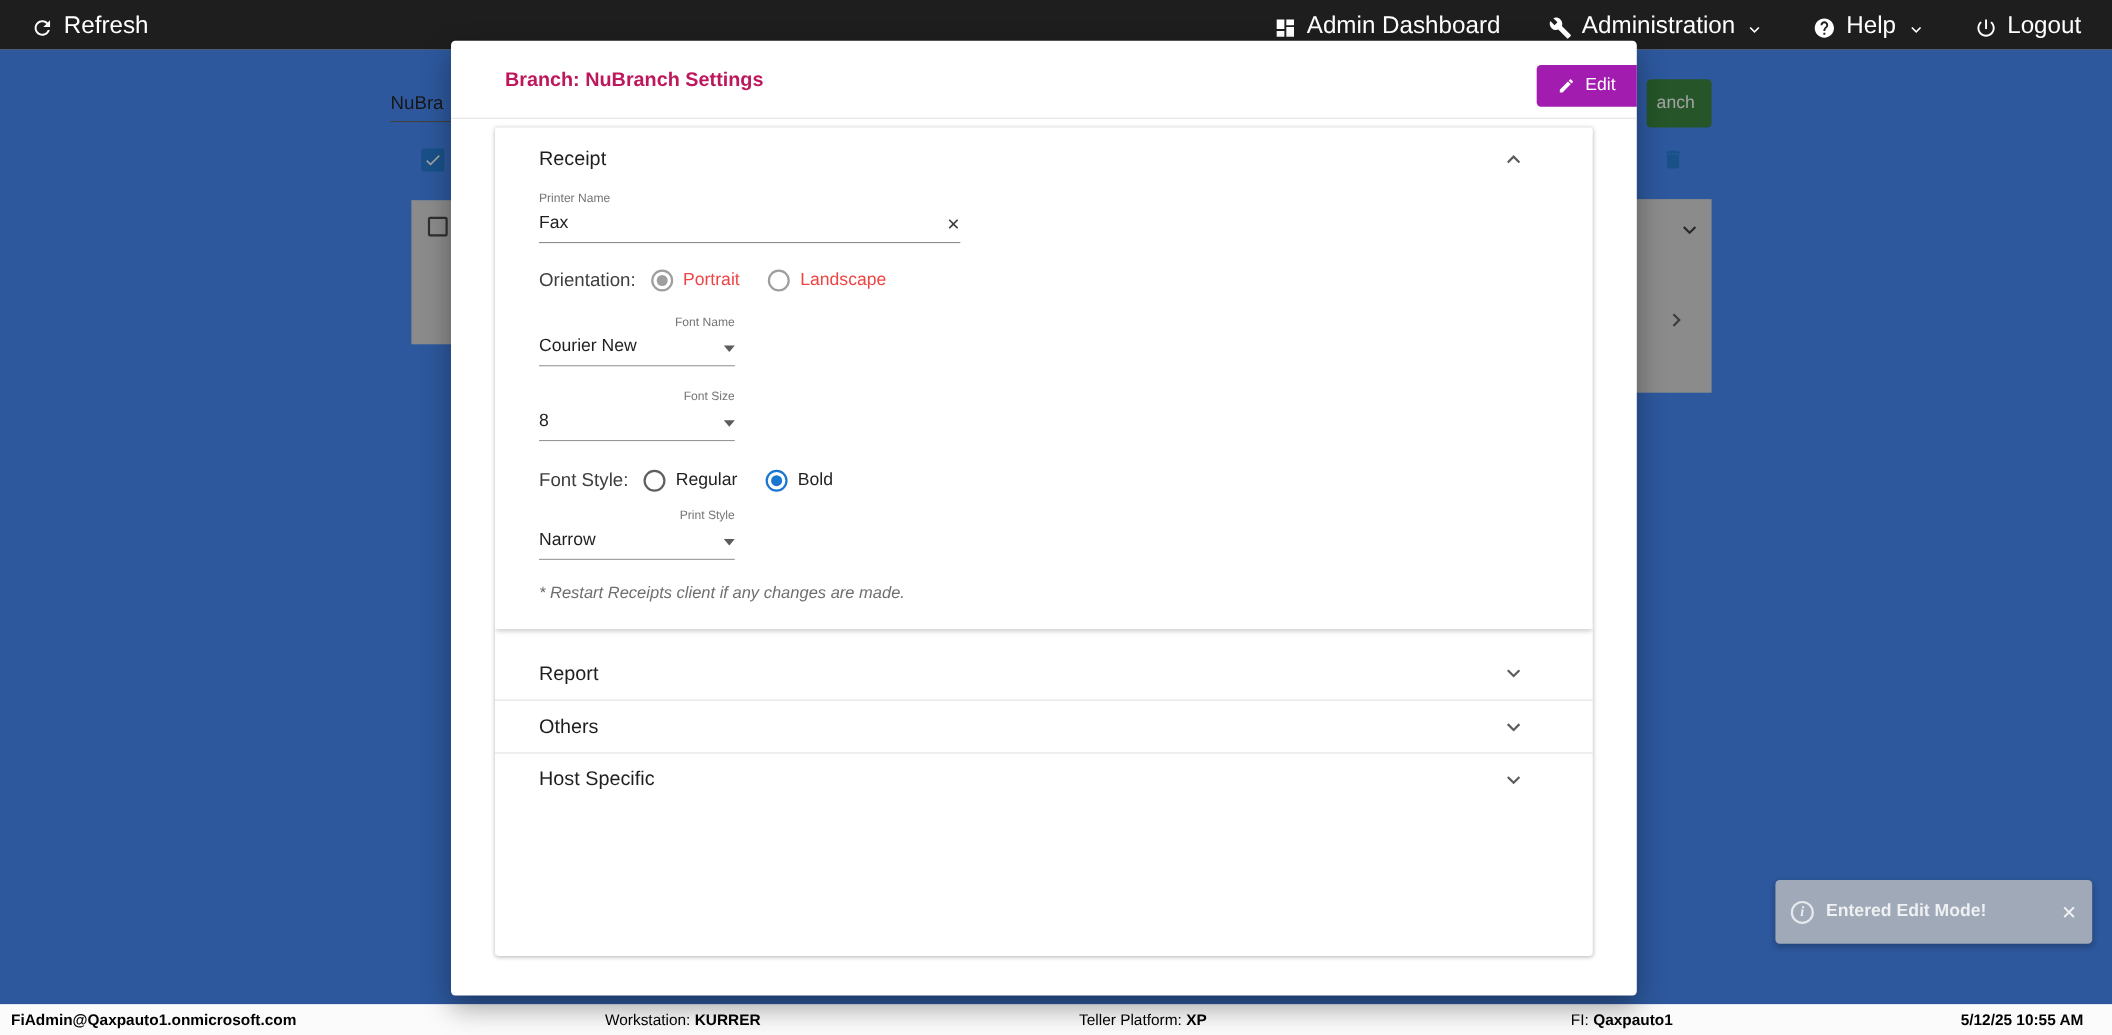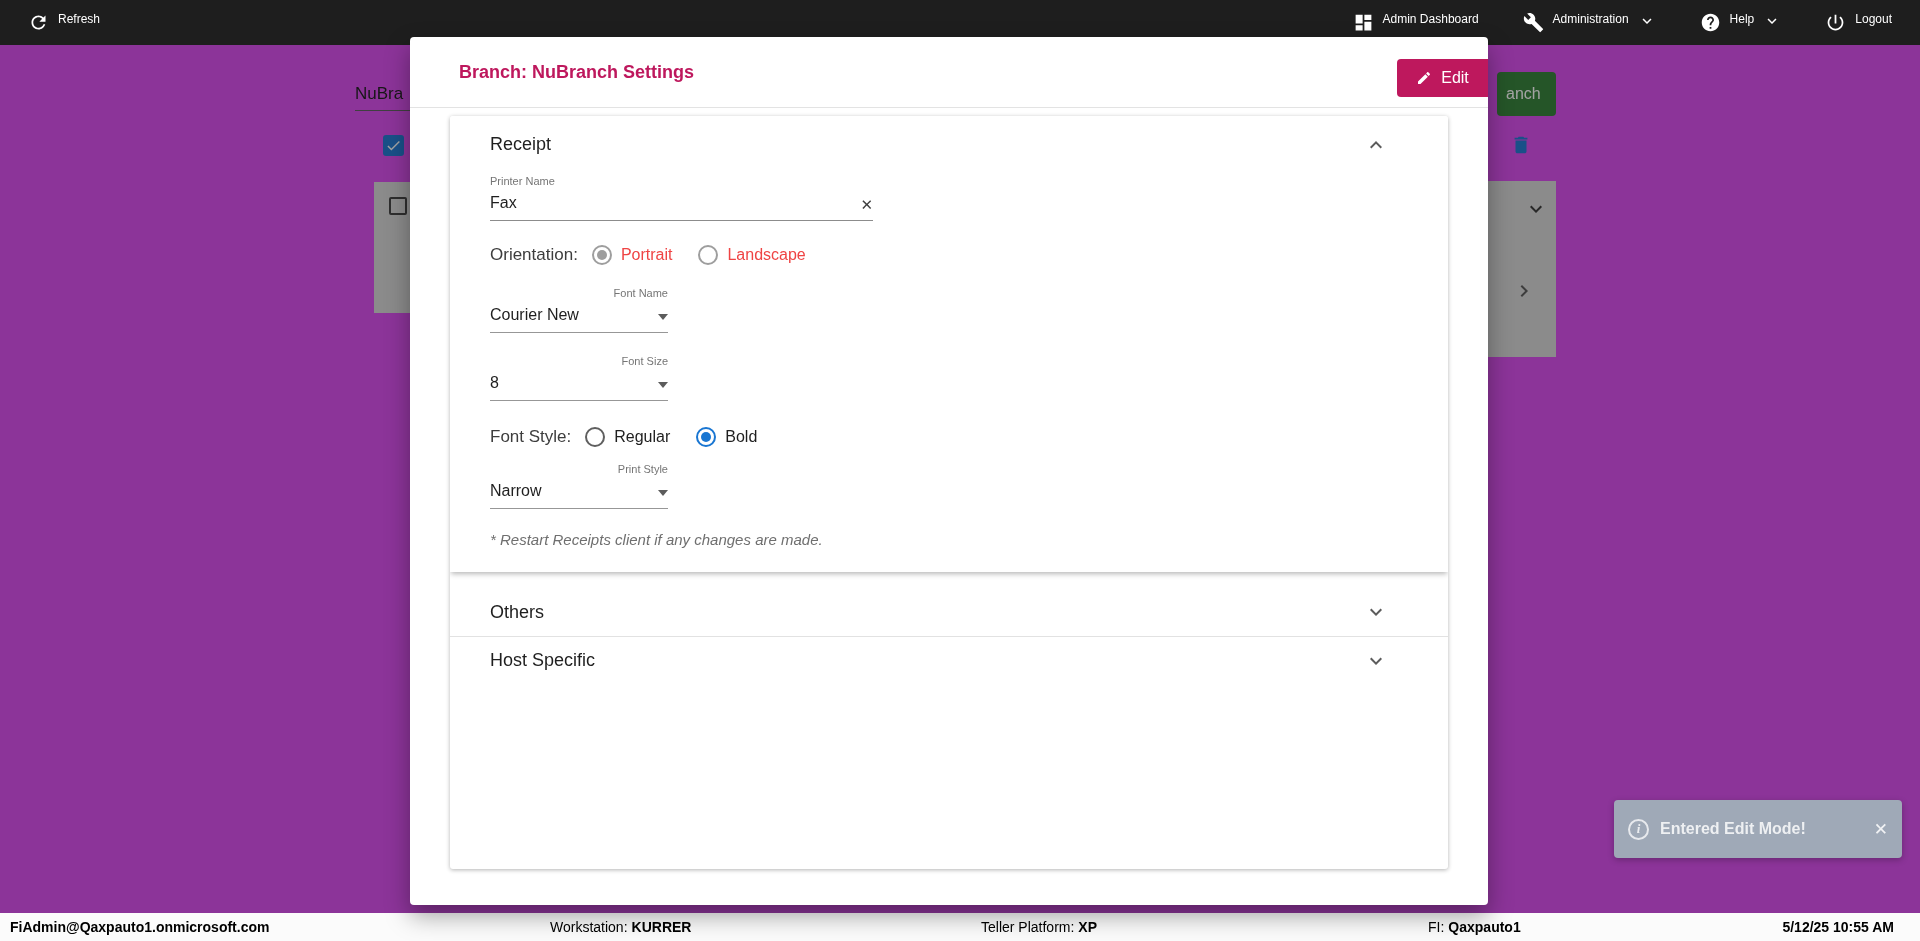--- a/index.html
+++ b/index.html
@@ -4,27 +4,27 @@
 <style>
   * { margin:0; padding:0; box-sizing:border-box; }
   html,body { width:1920px; height:941px; overflow:hidden; }
   body { font-family:"Liberation Sans", sans-serif; background:#e9e9e9; position:relative; }
   svg { display:block; }
 
   
   .topbar { position:absolute; top:0; left:0; width:1920px; height:45px; background:#1e1e1e; color:#fff;
             display:flex; align-items:center; justify-content:space-between; padding:0 28px; z-index:1; }
   .tb-left, .tb-right { display:flex; align-items:center; }
-  .tb-item { display:flex; align-items:flex-start; gap:9px; margin-left:44px; font-size:12px; cursor:pointer; }
+  .tb-item { display:flex; align-items:flex-end; gap:9px; margin-left:44px; font-size:22px; cursor:pointer; }
   .tb-left .tb-item { margin-left:0; }
   .tb-icon svg { width:21px; height:21px; fill:#fff; }
   .tb-caret svg { width:18px; height:18px; fill:#fff; }
 
   
-  .page { position:absolute; top:45px; left:0; width:1920px; height:868px; background:#d946ef; z-index:0; }
+  .page { position:absolute; top:45px; left:0; width:1920px; height:868px; background:#3b82f6; z-index:0; }
   .bg-field { position:absolute; left:355px; top:32px; width:158px; height:34px; border-bottom:1px solid #5a5a5a;
               display:flex; align-items:flex-end; padding-bottom:6px; font-size:17px; color:#161616; }
   .bg-checkbox-checked { position:absolute; left:383px; top:90px; width:21px; height:21px; background:#1976d2;
               border-radius:3px; display:flex; align-items:center; justify-content:center; }
   .bg-checkbox-checked svg { width:17px; height:17px; fill:#fff; }
   .bg-card-left { position:absolute; left:374px; top:137px; width:40px; height:131px; background:#d7d7d7; }
   .bg-checkbox-unchecked { position:absolute; left:15px; top:15px; width:18px; height:18px; border:2px solid #3c3c3c; border-radius:2px; }
   .bg-green-btn { position:absolute; left:1497px; top:27px; width:59px; height:44px; background:#2e7d32; border-radius:4px;
               color:#fff; font-size:16px; display:flex; align-items:center; padding-left:9px; }
   .bg-trash { position:absolute; left:1510px; top:89px; }
@@ -43,21 +43,21 @@
            color:rgba(255,255,255,0.8); font-size:13px; font-weight:bold; display:flex; align-items:center; justify-content:center;
            font-family:"Liberation Serif", serif; font-style:italic; flex:0 0 auto; }
   .toast-msg { color:rgba(255,255,255,0.82); font-weight:bold; font-size:16px; flex:1; }
   .toast-close { color:rgba(255,255,255,0.85); font-size:17px; cursor:pointer; }
 
   
   .modal { position:absolute; left:410px; top:37px; width:1078px; height:868px; background:#fff; border-radius:4px;
            box-shadow:0 11px 25px rgba(0,0,0,0.35); z-index:4; }
   .modal-header { position:relative; height:71px; border-bottom:1px solid #e3e3e3; display:flex; align-items:center; }
   .modal-title { margin-left:49px; font-size:18px; font-weight:700; color:#be185d; }
-  .edit-btn { position:absolute; right:0; top:22px; height:38px; width:91px; background:#be185d; color:#fff;
+  .edit-btn { position:absolute; right:0; top:22px; height:38px; width:91px; background:#a21caf; color:#fff;
            border:none; border-radius:4px 0 0 4px; font-size:16px; font-family:inherit; display:flex; align-items:center;
            justify-content:center; gap:9px; cursor:pointer; }
   .edit-btn svg { width:16px; height:16px; fill:#fff; }
 
   .content-card { position:absolute; left:40px; top:79px; width:998px; height:753px; background:#fff; border-radius:3px;
            box-shadow:0 1px 4px rgba(0,0,0,0.3); overflow:hidden; }
 
   
   .tabs { display:flex; height:49px; border-bottom:1px solid #e2e2e2; padding-left:14px; }
   .tab { position:relative; width:106px; display:flex; align-items:center; justify-content:center; font-size:15px;
@@ -296,20 +296,28 @@
             <span class="input-value">Narrow</span>
             <span class="select-arrow"></span>
           </div>
         </div>
 
         <div class="note">* Restart Receipts client if any changes are made.</div>
       </div>
     </div>
 
     <div class="acc-row">
+      <span class="acc-title">Report</span>
+      <span class="acc-chevron">
+        <svg viewBox="0 0 24 24">
+            <path d="M16.59 8.59L12 13.17 7.41 8.59 6 10l6 6 6-6z"></path>
+          </svg>
+      </span>
+    </div>
+    <div class="acc-row">
       <span class="acc-title">Others</span>
       <span class="acc-chevron">
         <svg viewBox="0 0 24 24">
             <path d="M16.59 8.59L12 13.17 7.41 8.59 6 10l6 6 6-6z"></path>
           </svg>
       </span>
     </div>
     <div class="acc-row">
       <span class="acc-title">Host Specific</span>
       <span class="acc-chevron">

